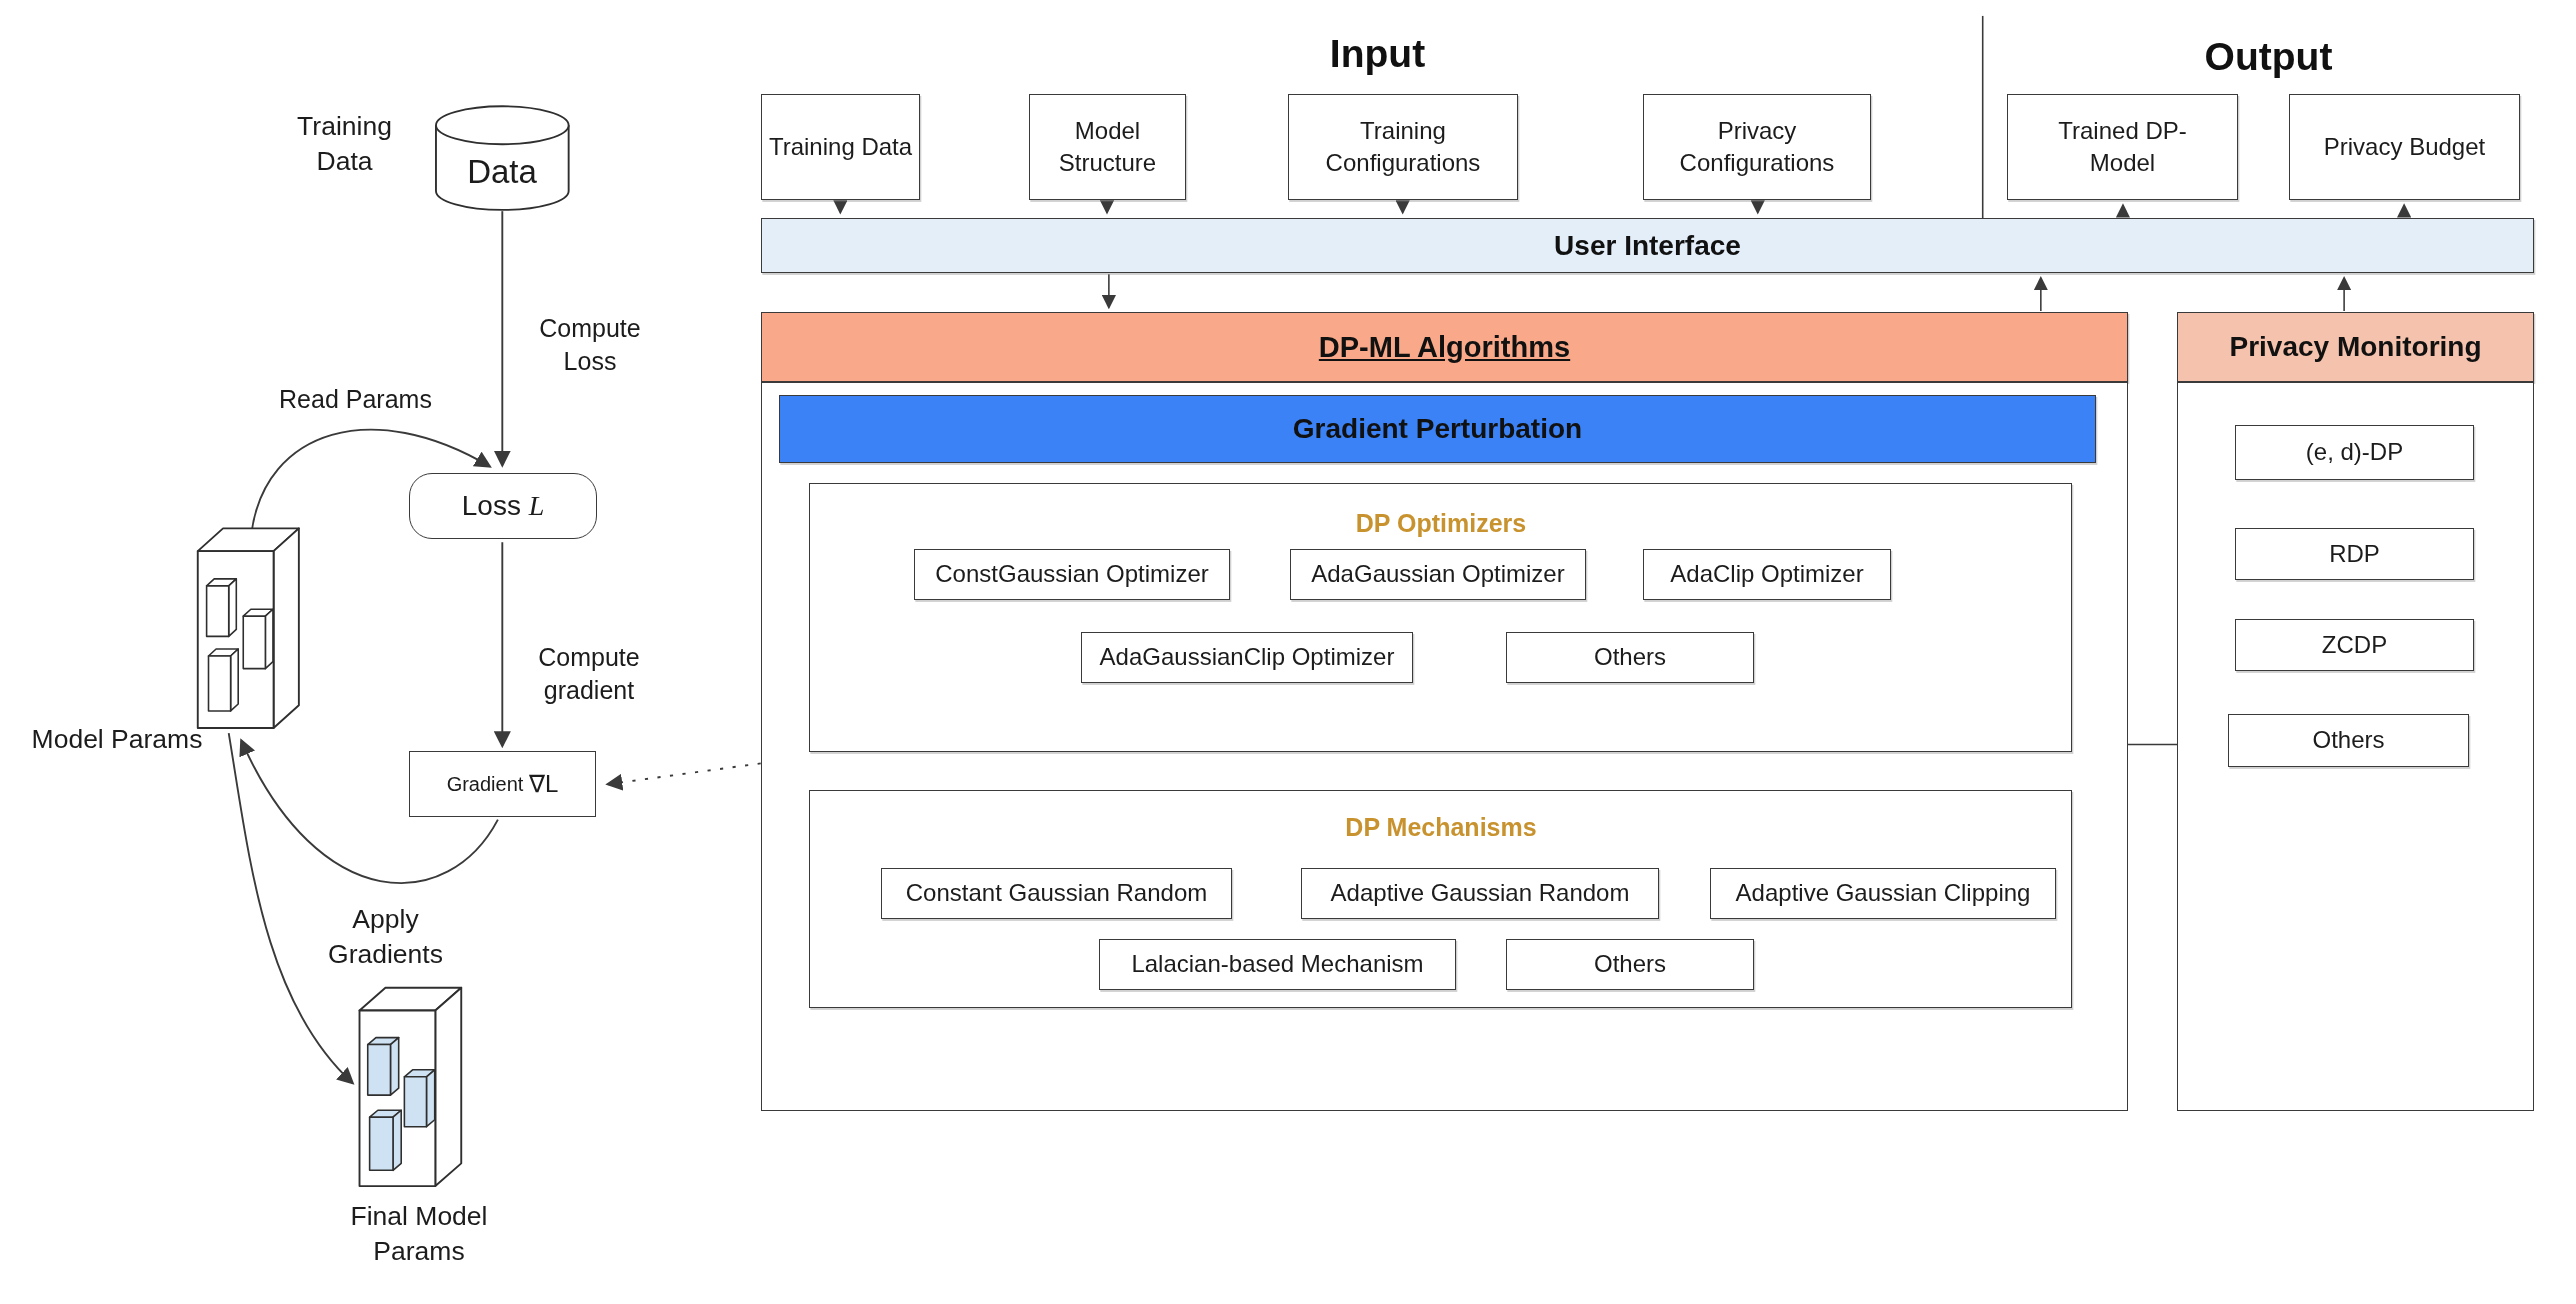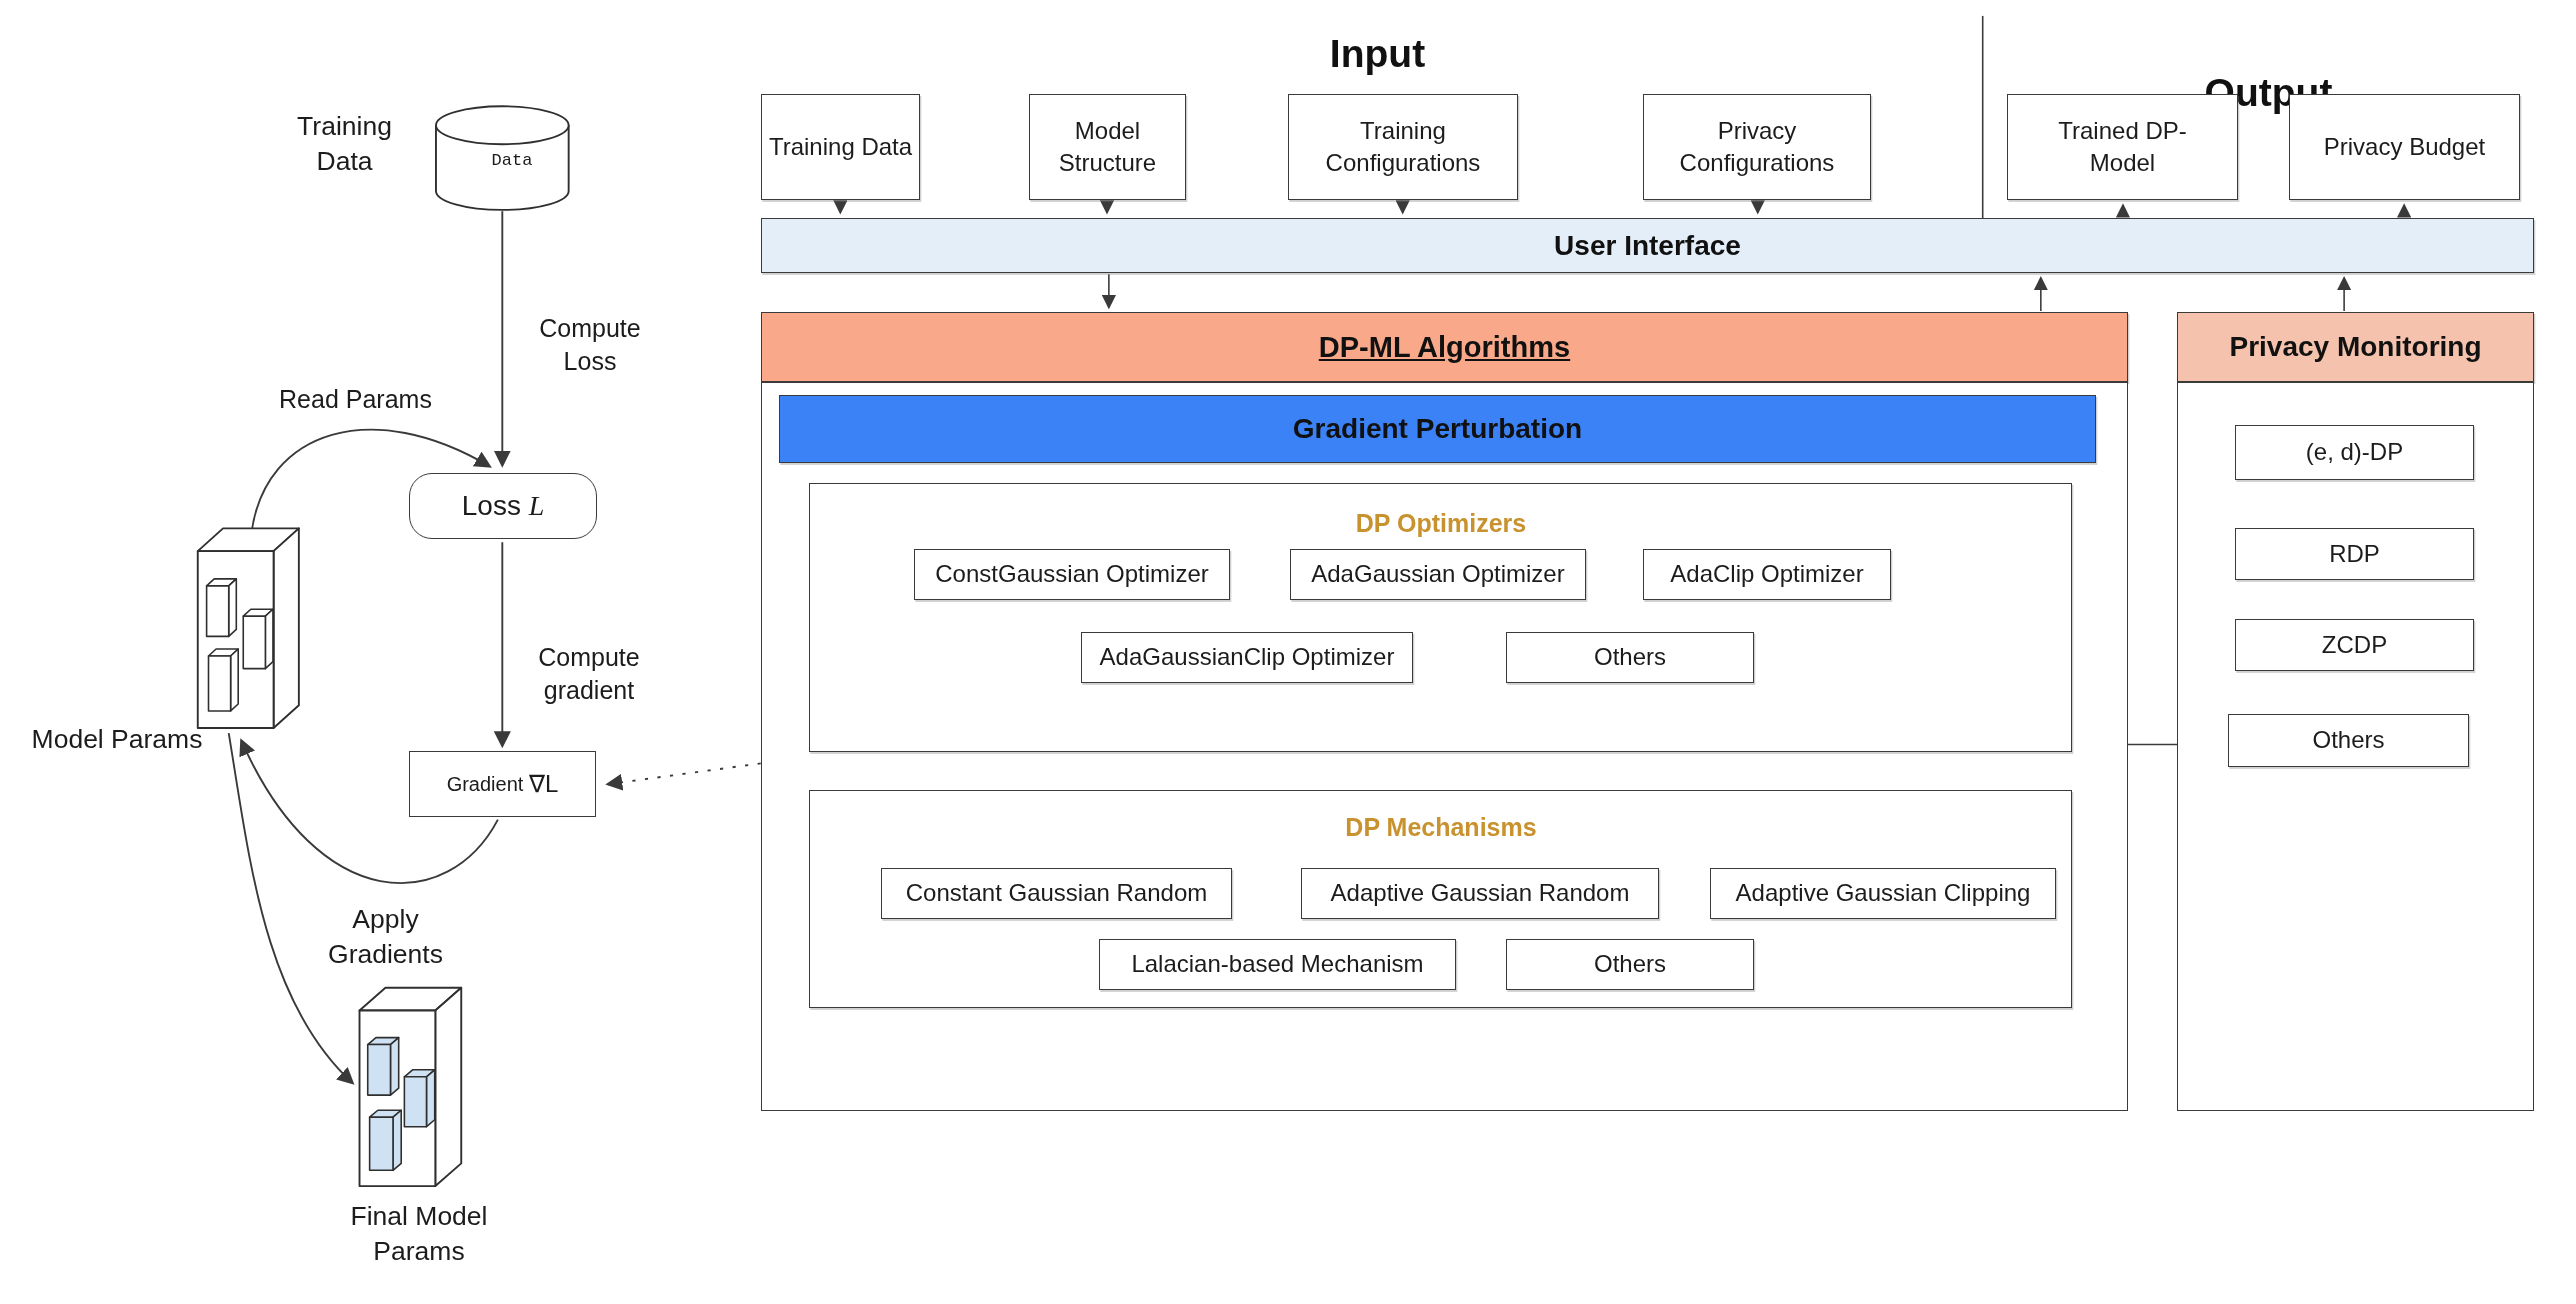--- a/index.html
+++ b/index.html
@@ -96,40 +96,40 @@
         <polygon points="675,1704 688,1693 688,1772 675,1783"></polygon>
         <rect x="640" y="1704" width="35" height="79"></rect>
         <polygon points="585,1768 598,1757 635,1757 622,1768"></polygon>
         <polygon points="622,1768 635,1757 635,1841 622,1852"></polygon>
         <rect x="585" y="1768" width="37" height="84"></rect>
       </g>
     </g>
   </svg>
 
   <div class="lbl" style="left:272px;top:109px;width:145px;font-size:26.5px;">Training Data</div>
-  <div class="lbl" style="left:449px;top:150px;width:126px;font-size:17px;font-family:Liberation Mono, monospace;">Data</div>
+  <div class="lbl" style="left:439px;top:150px;width:126px;font-size:33px;">Data</div>
   <div class="lbl" style="left:519px;top:312px;width:142px;">Compute Loss</div>
   <div class="lbl" style="left:264px;top:383px;width:183px;white-space:nowrap;">Read Params</div>
 
   <div class="bx round" style="left:409px;top:473px;width:188px;height:66px;font-size:28px;">
     <span>Loss</span>&nbsp;<span class="it">L</span>
   </div>
 
   <div class="lbl" style="left:513px;top:641px;width:152px;">Compute gradient</div>
 
   <div class="bx" style="left:409px;top:751px;width:187px;height:66px;font-size:20px;box-shadow:none;">
     <span>Gradient</span>&nbsp;<span class="nabla">∇L</span>
   </div>
 
   <div class="lbl" style="left:19px;top:722px;width:196px;white-space:nowrap;font-size:26.5px;">Model Params</div>
   <div class="lbl" style="left:305px;top:902px;width:161px;font-size:26.5px;">Apply Gradients</div>
   <div class="lbl" style="left:313px;top:1199px;width:212px;font-size:26.5px;">Final Model Params</div>
 
   <div class="title" style="left:1251px;top:32px;width:253px;">Input</div>
-  <div class="title" style="left:2142px;top:35px;width:253px;margin-top:36px;">Output</div>
+  <div class="title" style="left:2142px;top:35px;width:253px;">Output</div>
 
   <div class="bx" style="left:761px;top:94px;width:159px;height:106px;">Training Data</div>
   <div class="bx" style="left:1029px;top:94px;width:157px;height:106px;">Model Structure</div>
   <div class="bx" style="left:1288px;top:94px;width:230px;height:106px;padding:0 10px;">Training Configurations</div>
   <div class="bx" style="left:1643px;top:94px;width:228px;height:106px;padding:0 19px;">Privacy Configurations</div>
 
   <div class="bx" style="left:2007px;top:94px;width:231px;height:106px;padding:0 38px;">Trained DP-Model</div>
   <div class="bx" style="left:2289px;top:94px;width:231px;height:106px;">Privacy Budget</div>
 
   <div class="bar" style="left:761px;top:218px;width:1773px;height:55px;background:#e4eef9;font-size:28px;">User Interface</div>

